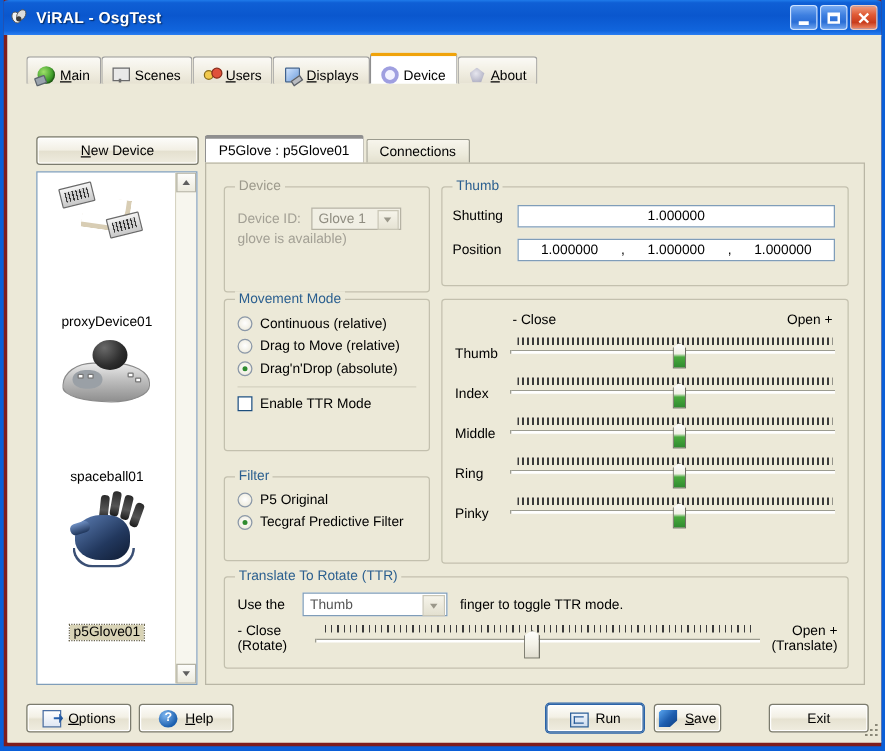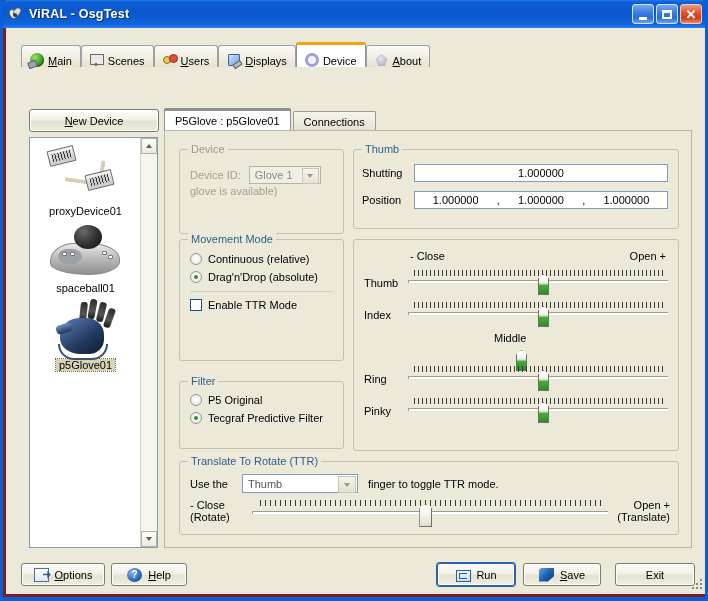--- a/index.html
+++ b/index.html
@@ -84,21 +84,21 @@
     background:linear-gradient(180deg,#fdfdfb 0%,#f2efe4 48%,#e4e0cf 52%,#efecdf 100%);
     border:1px solid #7b7b6e;border-radius:3px;
     display:flex;align-items:center;justify-content:center;font-size:11px;cursor:default;
     box-shadow:inset 0 0 0 1px #fff;
   }
   .devlist{
     position:absolute;left:22px;top:108px;width:129px;height:411px;
     background:#fff;border:1px solid #7f9db9;box-sizing:border-box;overflow:hidden;
   }
   .devlist-inner{position:absolute;left:0;top:0;right:16px;bottom:0;padding-top:4px;}
-  .dev-item{width:100%;display:flex;flex-direction:column;align-items:center;margin-bottom:2px;cursor:default;}
+  .dev-item{width:100%;display:flex;flex-direction:column;align-items:center;margin-bottom:2px;cursor:default;gap:47px;}
   .dev-thumb{width:84px;height:62px;position:relative;}
   .dev-label{font-size:11px;padding:0 3px;margin-top:1px;white-space:nowrap;}
   .dev-item.selected .dev-label{background:#d8d3b6;outline:1px dotted #6b6650;}
 
   
   .thumb-proxy .p-box{position:absolute;width:25px;height:14px;background:linear-gradient(180deg,#f4f4f4,#c9c9c9);
         border:1px solid #6a6a6a;border-radius:1px;}
   .thumb-proxy .p-box::after{content:"";position:absolute;left:3px;top:3px;right:3px;bottom:3px;
         background:repeating-linear-gradient(90deg,#333 0 1px,#ccc 1px 3px);}
   .thumb-proxy .b1{left:4px;top:6px;transform:rotate(-14deg);}
@@ -431,20 +431,24 @@
         </div>
       </div>
 
       <div class="gb" id="gb-move">
         <div class="gb-title">Movement Mode</div>
         <div class="radio" style="margin-top:13px;">
           <span class="rdot"></span>
           <span>Continuous (relative)</span>
         </div>
         <div class="radio">
+          <span class="rdot"></span>
+          <span>Drag to Move (relative)</span>
+        </div>
+        <div class="radio">
           <span class="rdot on"></span>
           <span>Drag'n'Drop (absolute)</span>
         </div>
         <div class="sep"></div>
         <div class="radio" style="margin-top:7px;">
           <span class="chk"></span>
           <span>Enable TTR Mode</span>
         </div>
       </div>
 
@@ -475,21 +479,21 @@
 
         <div class="slider-row" style="top:60px;">
           <span class="s-name">Index</span>
           <div class="s-wrap">
             <div class="s-ticks"></div>
             <div class="s-track"></div>
             <div class="s-thumb" style="left:50%;"></div>
           </div>
         </div>
 
-        <div class="slider-row" style="top:92px;flex-direction:column;">
+        <div class="slider-row" style="top:92px;">
           <span class="s-name">Middle</span>
           <div class="s-wrap">
             <div class="s-ticks"></div>
             <div class="s-track"></div>
             <div class="s-thumb" style="left:50%;"></div>
           </div>
         </div>
 
         <div class="slider-row" style="top:124px;">
           <span class="s-name">Ring</span>
@@ -556,21 +560,21 @@
       <span><span class="u">H</span>elp</span>
     </div>
 
     <div class="btn focus" style="left:430px;top:534px;width:78px;">
       <span class="bi">
           <span class="ic-run"></span>
         </span>
       <span>Run</span>
     </div>
 
-    <div class="btn" style="left:516px;top:534px;width:78px;">
+    <div class="btn" style="left:516px;top:534px;width:54px;">
       <span class="bi">
           <span class="ic-save"></span>
         </span>
       <span><span class="u">S</span>ave</span>
     </div>
 
     <div class="btn" style="left:608px;top:534px;width:80px;">
       <span>Exit</span>
     </div>
 

